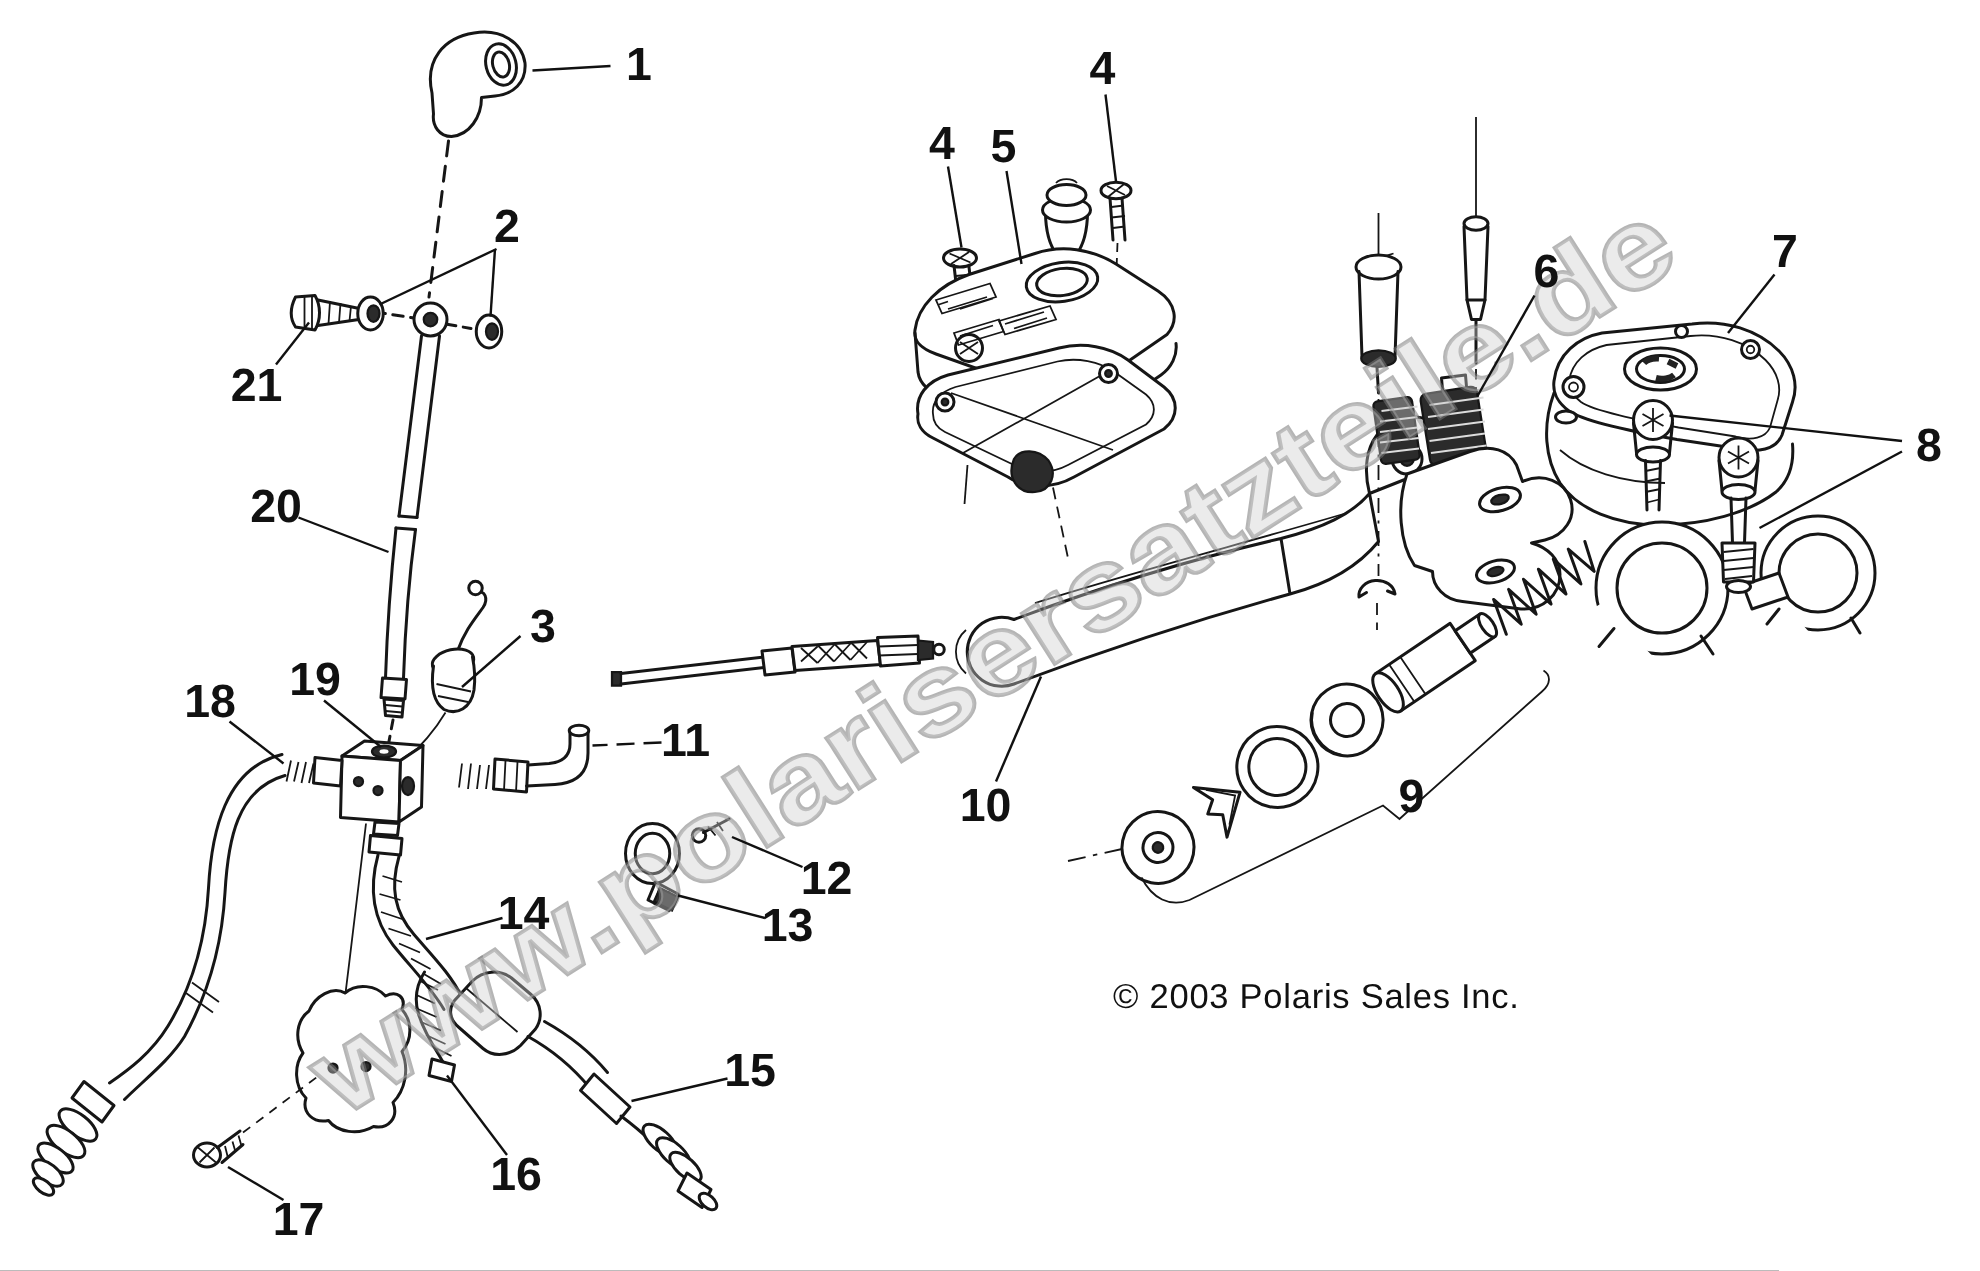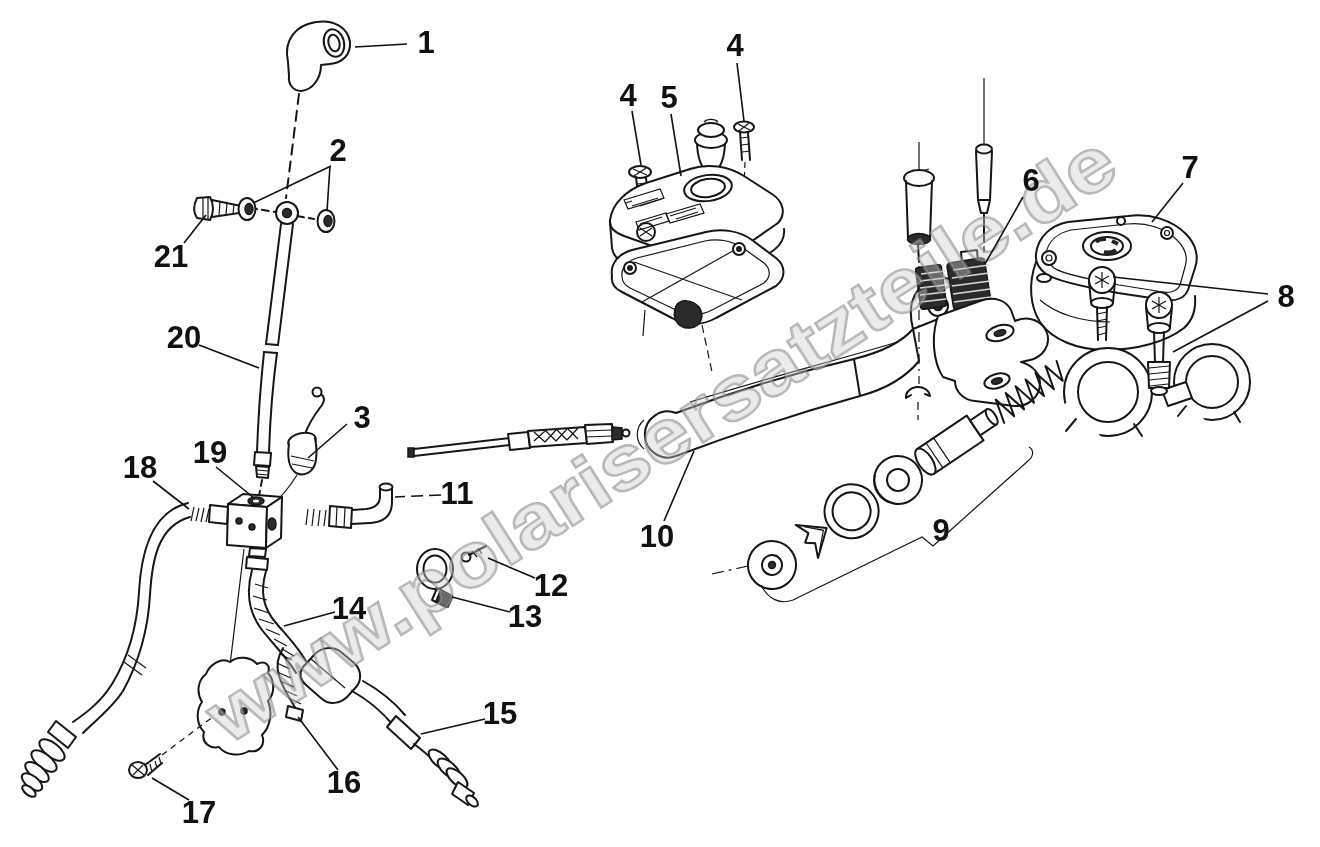--- a/index.html
+++ b/index.html
@@ -377,13 +377,14 @@
         <text x="1190" y="178" text-anchor="middle" font-family="Liberation Sans, sans-serif" font-weight="bold" font-size="31" fill="#111111">7</text>
         <line x1="1268" y1="294" x2="1113" y2="277" stroke="#111111" stroke-width="1.6"></line>
         <line x1="1268" y1="301" x2="1173" y2="352" stroke="#111111" stroke-width="1.6"></line>
         <text x="1286" y="307" text-anchor="middle" font-family="Liberation Sans, sans-serif" font-weight="bold" font-size="31" fill="#111111">8</text>
         <text x="941" y="541" text-anchor="middle" font-family="Liberation Sans, sans-serif" font-weight="bold" font-size="31" fill="#111111">9</text>
         <line x1="664" y1="521" x2="694" y2="451" stroke="#111111" stroke-width="1.6"></line>
         <text x="657" y="547" text-anchor="middle" font-family="Liberation Sans, sans-serif" font-weight="bold" font-size="31" fill="#111111">10</text>
       </g>
   </svg>
 
+  <div id="copyright" style="left: 742px; top: 651px; font-size: 23px;">© 2003 Polaris Sales Inc.</div>
 </div>
 
 </body></html>

